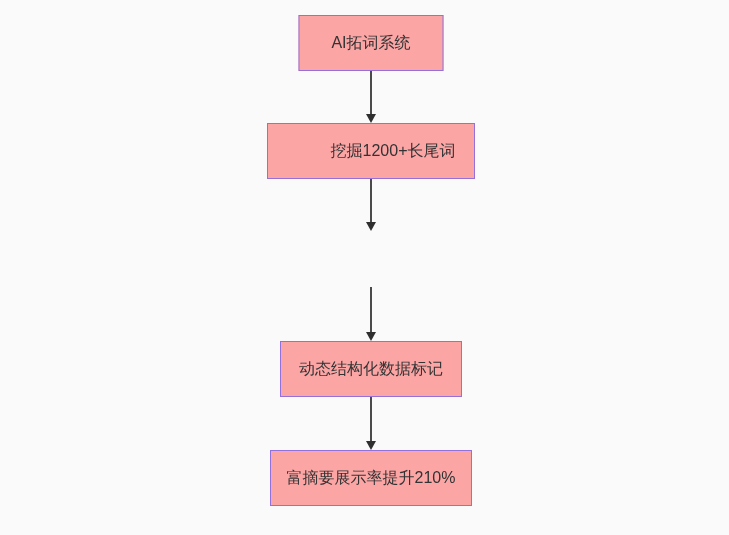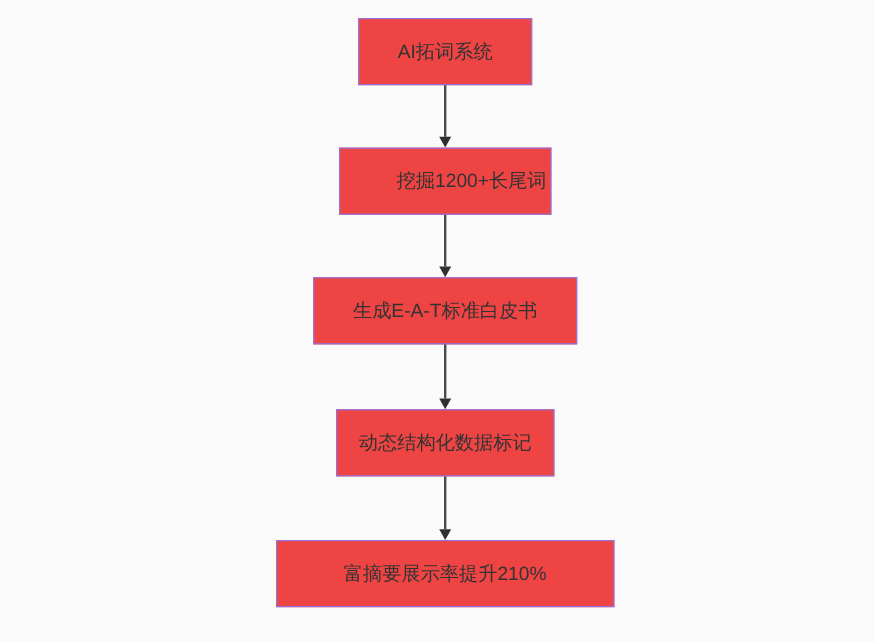--- a/index.html
+++ b/index.html
@@ -14,31 +14,31 @@
   .canvas { position: absolute; inset: 0; }
   .node {
     position: absolute;
     left: 371px;
     transform: translateX(-50%);
     height: 56px;
     box-sizing: border-box;
     display: flex;
     align-items: center;
     justify-content: center;
-    background: #ef4444;
+    background: #fca5a5;
     border: 1px solid #9370db;
     color: #333333;
     font-size: 16px;
     white-space: nowrap;
   }
   .n1 { top: 15px;  width: 145px; }
-  .n2 { top: 123px; width: 177px; padding-left: 44px; }
+  .n2 { top: 123px; width: 208px; padding-left: 44px; }
   .n3 { top: 231px; width: 220px; }
   .n4 { top: 341px; width: 182px; }
-  .n5 { top: 450px; width: 282px; }
+  .n5 { top: 450px; width: 202px; }
   .edge {
     position: absolute;
     left: 371px;
     transform: translateX(-50%);
     display: flex;
     flex-direction: column;
     align-items: center;
   }
   .e1 { top: 71px;  height: 52px; }
   .e2 { top: 179px; height: 52px; }
@@ -73,23 +73,20 @@
 
   <div class="node n2">
     <span>挖掘1200+长尾词</span>
   </div>
 
   <div class="edge e2">
     <div class="line"></div>
     <div class="head"></div>
   </div>
 
-  <div class="node n3">
-    <span>生成E-A-T标准白皮书</span>
-  </div>
 
   <div class="edge e3">
     <div class="line"></div>
     <div class="head"></div>
   </div>
 
   <div class="node n4">
     <span>动态结构化数据标记</span>
   </div>
 

